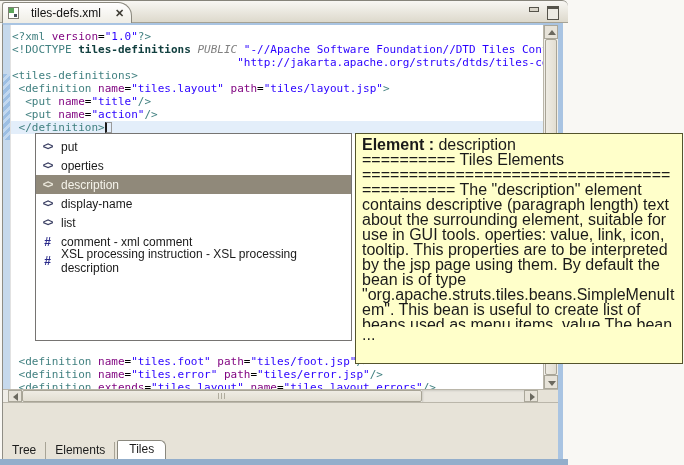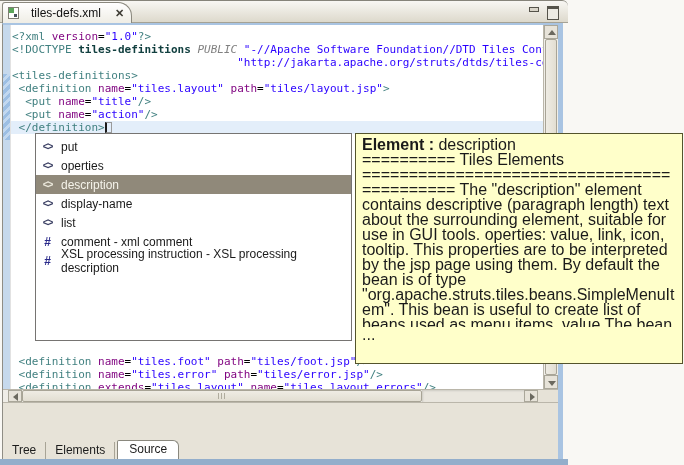--- a/index.html
+++ b/index.html
@@ -142,21 +142,21 @@
       <div id="h-track"></div>
       <div class="sb-btn">
           <span class="arr arr-right"></span>
         </div>
       <div id="h-corner"></div>
     </div>
 
     <div id="pagetab-row">
         <div class="pagetab">Tree</div>
         <div class="pagetab">Elements</div>
-        <div class="pagetab active">Source</div>
+        <div class="pagetab active">Tiles</div>
       </div>
   </div>
 
   <div id="bottom-strip"></div>
 </div>
 
 <div id="completion-popup">
     <div class="ca-item">
       <span class="ca-icon el">&lt;&gt;</span>
       <span>put</span>

